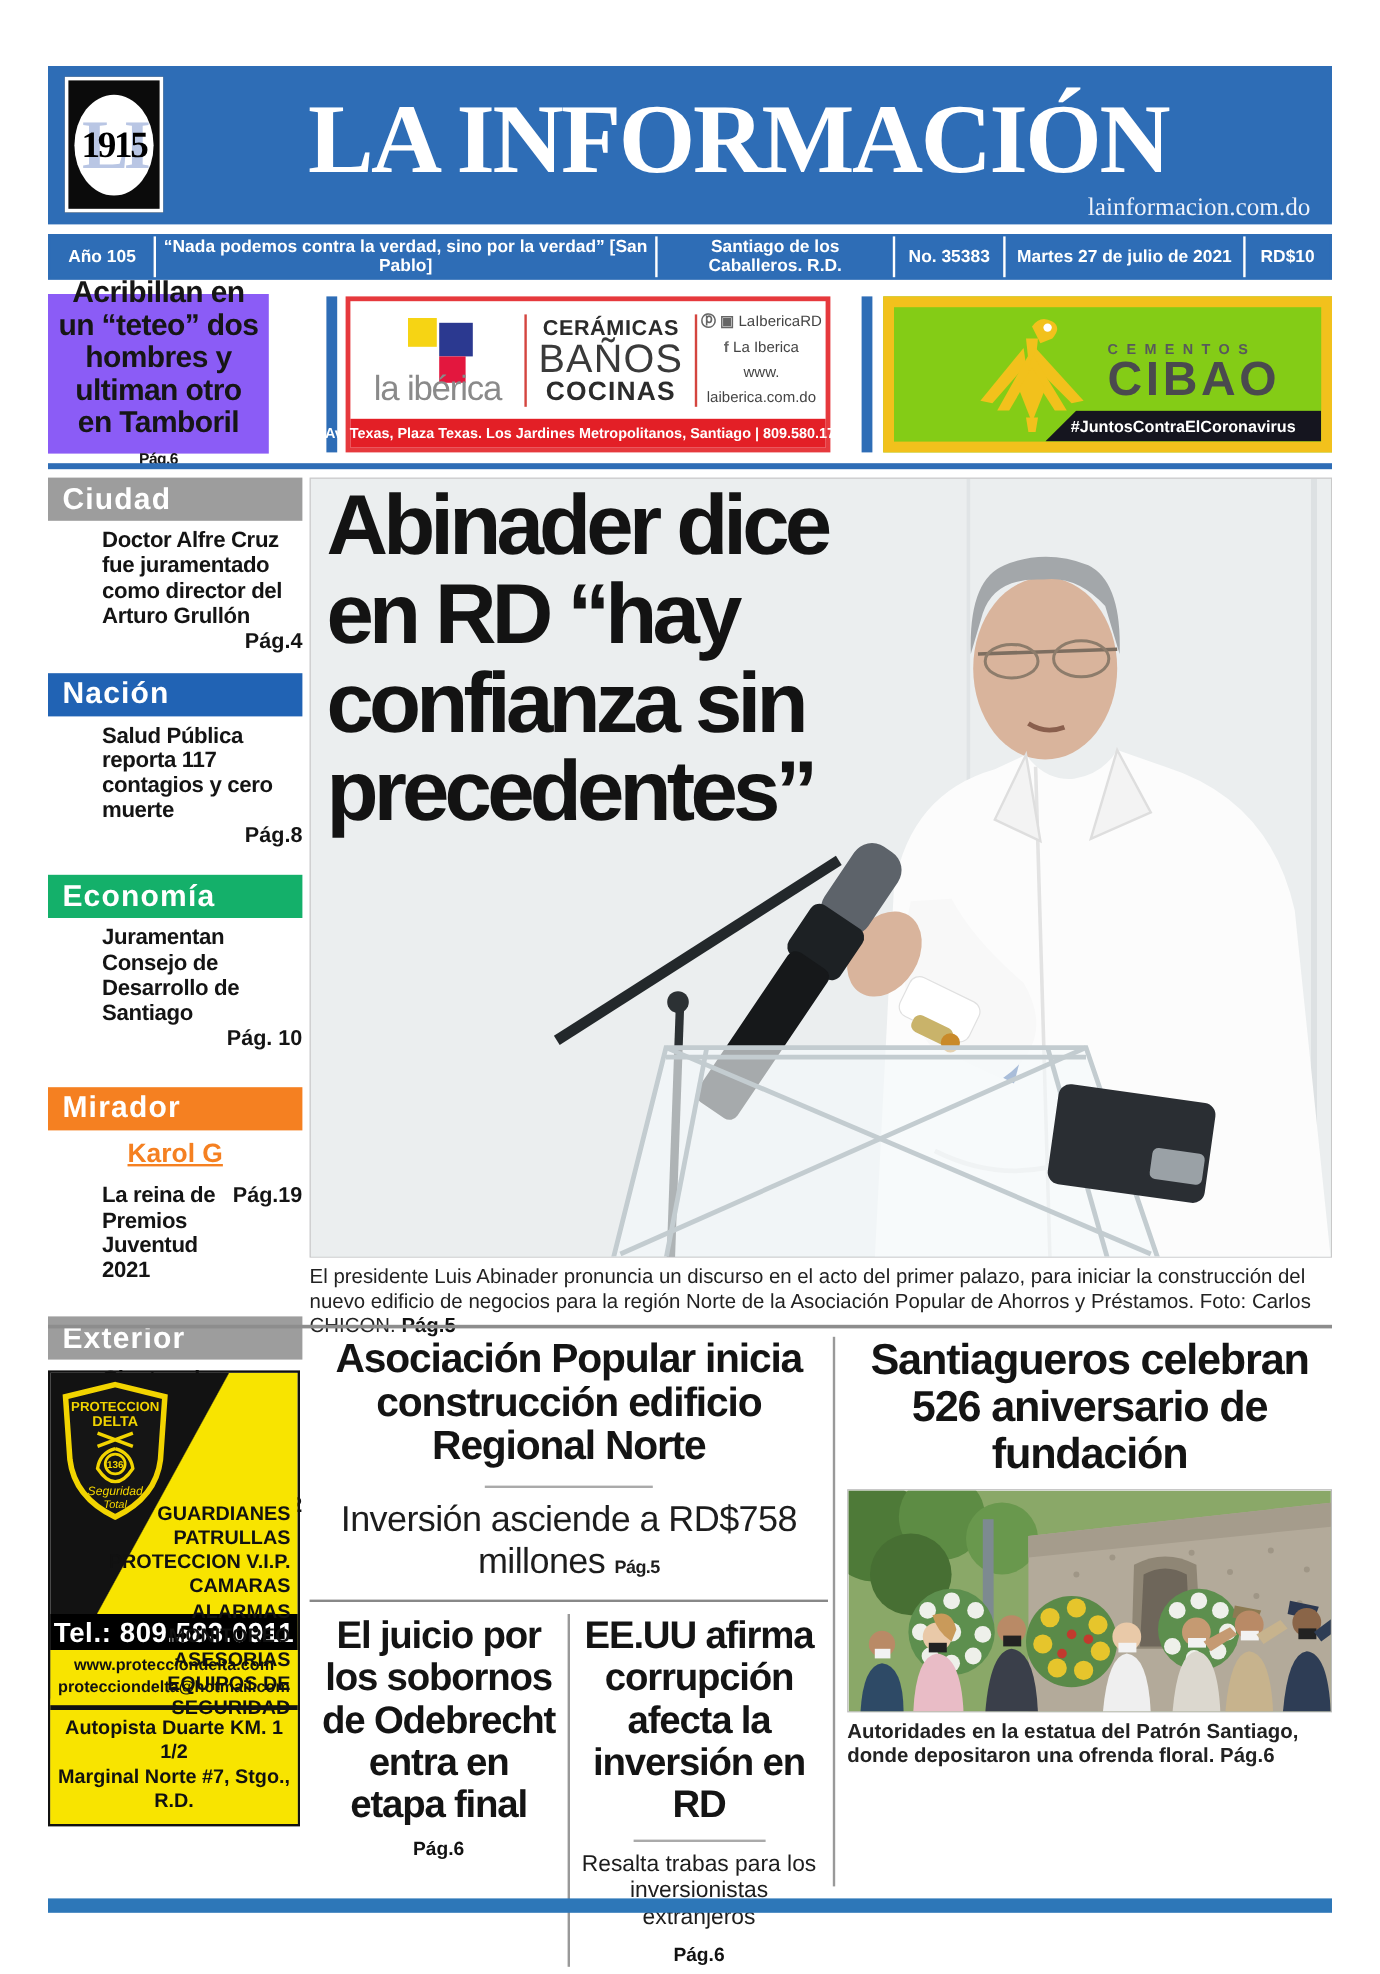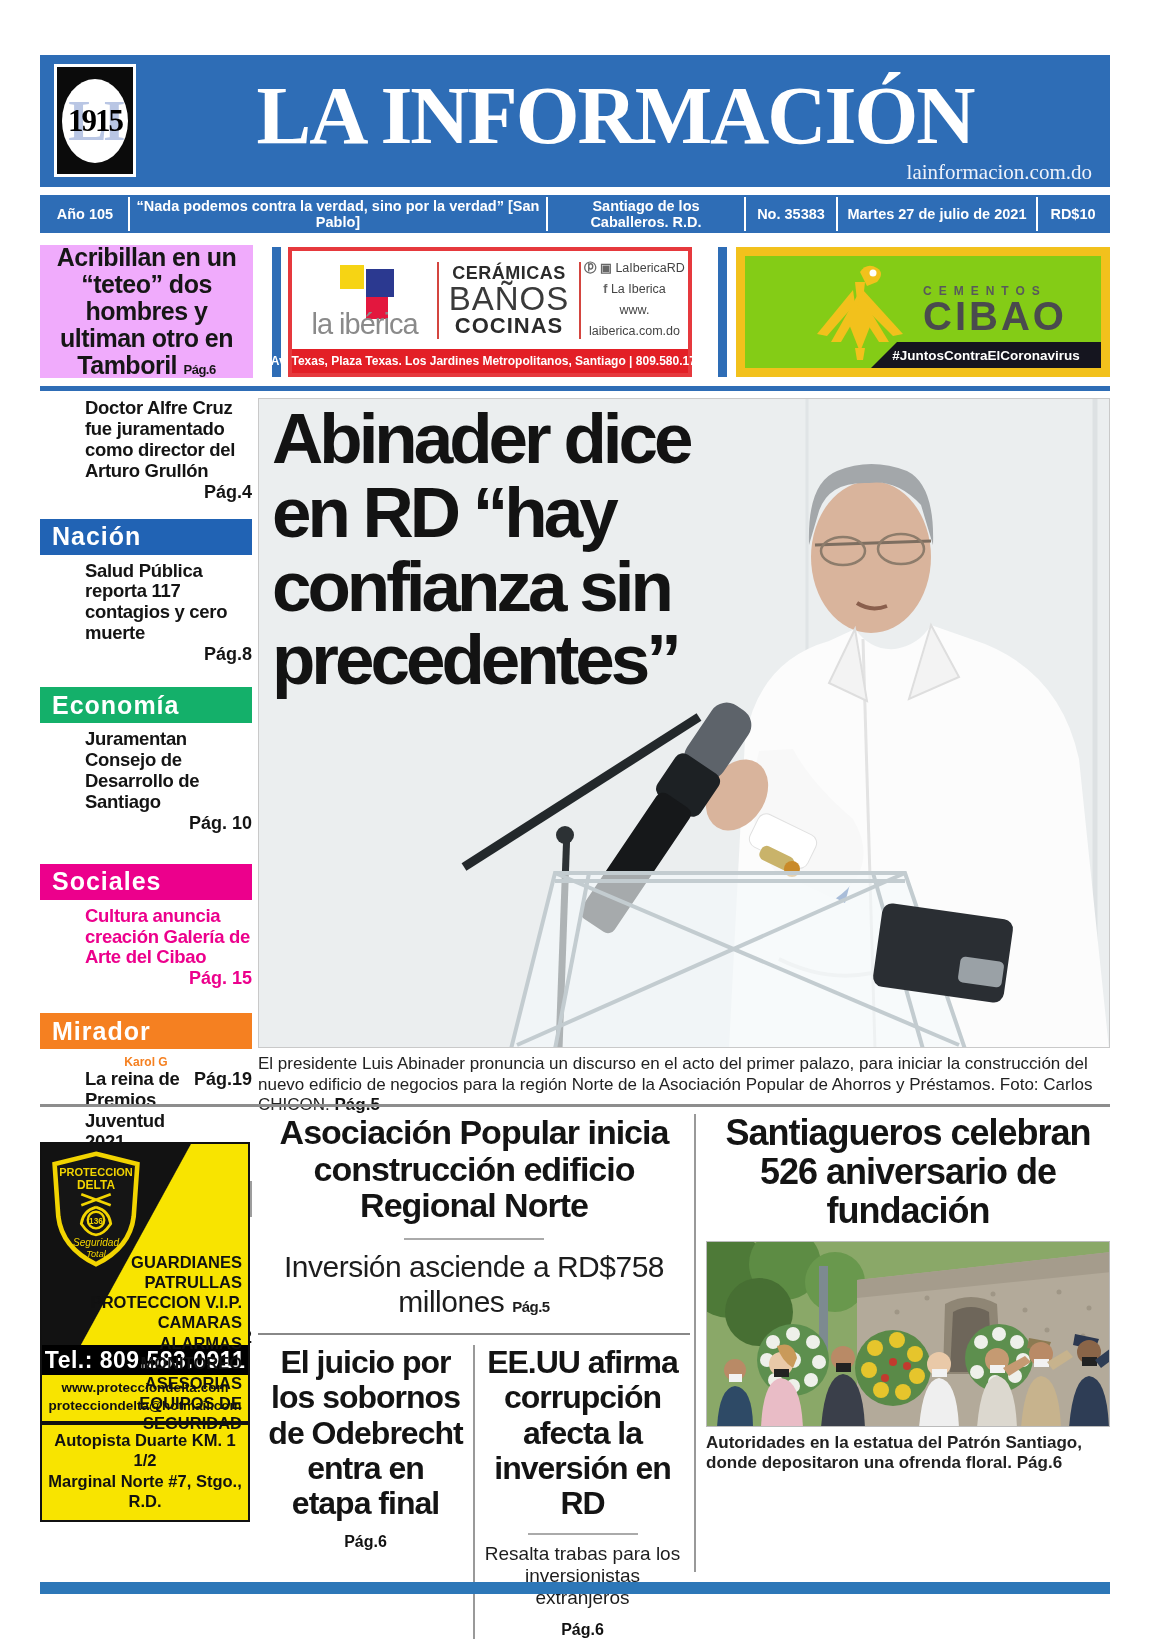--- a/index.html
+++ b/index.html
@@ -22,21 +22,21 @@
   
   .dateline{position:absolute;left:40px;top:195px;width:1070px;height:38px;background:#2e6db6;
             display:flex;align-items:stretch;box-sizing:border-box;border:2px solid #2e6db6;}
   .dl-cell{display:flex;align-items:center;justify-content:center;color:#fff;font-weight:bold;
            font-size:14.5px;text-align:center;padding:0 6px;border-left:2px solid #fff;box-sizing:border-box;}
   .dl-cell:first-child{border-left:none;}
   .dl-year{flex:0 0 86px;}  .dl-motto{flex:1 1 360px;} .dl-city{flex:0 0 198px;}
   .dl-issue{flex:0 0 92px;} .dl-date{flex:0 0 200px;}  .dl-price{flex:0 0 72px;}
 
   
-  .breaking{position:absolute;left:40px;top:245px;width:213px;height:133px;background:#f0abfc;
+  .breaking{position:absolute;left:40px;top:245px;width:184px;height:133px;background:#8b5cf6;
             display:flex;flex-direction:column;justify-content:center;text-align:center;
             font-weight:bold;font-size:25px;line-height:1.08;letter-spacing:-0.5px;color:#161616;padding:0 6px;box-sizing:border-box;}
   .breaking .pg-inline{font-size:13px;}
   .vbar{position:absolute;width:9px;background:#2e6db6;}
   .vbar1{left:272px;top:247px;height:130px;}
   .vbar2{left:718px;top:247px;height:130px;}
 
   .iberica{position:absolute;left:288px;top:247px;width:404px;height:130px;background:#fff;
            border:4px solid #e6393d;box-sizing:border-box;display:flex;flex-direction:column;}
   .ib-body{flex:1;display:flex;align-items:center;}
@@ -72,21 +72,21 @@
   
   .sidebar{position:absolute;left:40px;top:398px;width:212px;}
   .sec{margin-bottom:14px;}
   .sec-bar{height:36px;display:flex;align-items:center;padding-left:12px;box-sizing:border-box;
            color:#fff;font-weight:bold;font-size:25px;letter-spacing:1px;margin-bottom:6px;}
   .sec-text{font-weight:bold;font-size:18.5px;line-height:1.13;letter-spacing:-0.3px;color:#141414;margin-left:45px;}
   .sec-pg{font-weight:bold;font-size:18px;text-align:right;color:#141414;}
   .bar-gray{background:#9d9d9d;} .bar-blue{background:#2163b4;} .bar-green{background:#14b06a;}
   .bar-magenta{background:#ec008c;} .bar-orange{background:#f58021;}
   .sociales-text{color:#ec008c;} .sociales-pg{color:#ec008c;}
-  .kicker{color:#f58021;font-weight:bold;font-size:12px;text-align:center;margin:2px 0 0;}
+  .kicker{color:#f58021;font-weight:bold;font-size:22px;text-align:center;text-decoration:underline;margin:2px 0 12px;}
   .mirador-line{display:flex;justify-content:space-between;font-weight:bold;font-size:18.5px;}
   .sec.s1{margin-bottom:16px;} .sec.s2{margin-bottom:22px;} .sec.s3{margin-bottom:30px;}
   .sec.s4{margin-bottom:24px;} .sec.s5{margin-bottom:28px;}
 
   
   .lead-photo{position:absolute;left:258px;top:398px;width:852px;height:650px;border:1px solid #c9c9c9;
               box-sizing:border-box;background:#eef1f2;overflow:hidden;}
   .lead-headline{position:absolute;left:272px;top:402px;width:500px;
                  font-weight:bold;font-size:71px;line-height:1.04;letter-spacing:-4px;color:#131313;}
   .lead-caption{position:absolute;left:258px;top:1054px;width:852px;font-size:17px;line-height:1.22;color:#222;}
@@ -226,37 +226,33 @@
         <div class="cb-name">CIBAO</div>
       </div>
       <div class="cb-strip">#JuntosContraElCoronavirus</div>
     </div>
   </div>
 
   <div class="blue-rule"></div>
 
   <div class="sidebar">
     <div class="sec s1">
+      <div class="sec-bar bar-gray">Ciudad</div>
       <div class="sec-text">Doctor Alfre Cruz fue juramentado como director del Arturo Grullón</div>
       <div class="sec-pg">Pág.4</div>
     </div>
     <div class="sec s2">
       <div class="sec-bar bar-blue">Nación</div>
       <div class="sec-text">Salud Pública reporta 117 contagios y cero muerte</div>
       <div class="sec-pg">Pág.8</div>
     </div>
     <div class="sec s3">
       <div class="sec-bar bar-green">Economía</div>
       <div class="sec-text">Juramentan Consejo de Desarrollo de Santiago</div>
       <div class="sec-pg">Pág. 10</div>
-    </div>
-    <div class="sec s4">
-      <div class="sec-bar bar-magenta">Sociales</div>
-      <div class="sec-text sociales-text">Cultura anuncia creación Galería de Arte del Cibao</div>
-      <div class="sec-pg sociales-pg">Pág.  15</div>
     </div>
     <div class="sec s5">
       <div class="sec-bar bar-orange">Mirador</div>
       <div class="kicker">Karol G</div>
       <div class="mirador-line">
         <span class="sec-text">La reina de Premios Juventud 2021</span>
         <span class="sec-pg">Pág.19</span>
       </div>
     </div>
     <div class="sec s6">

